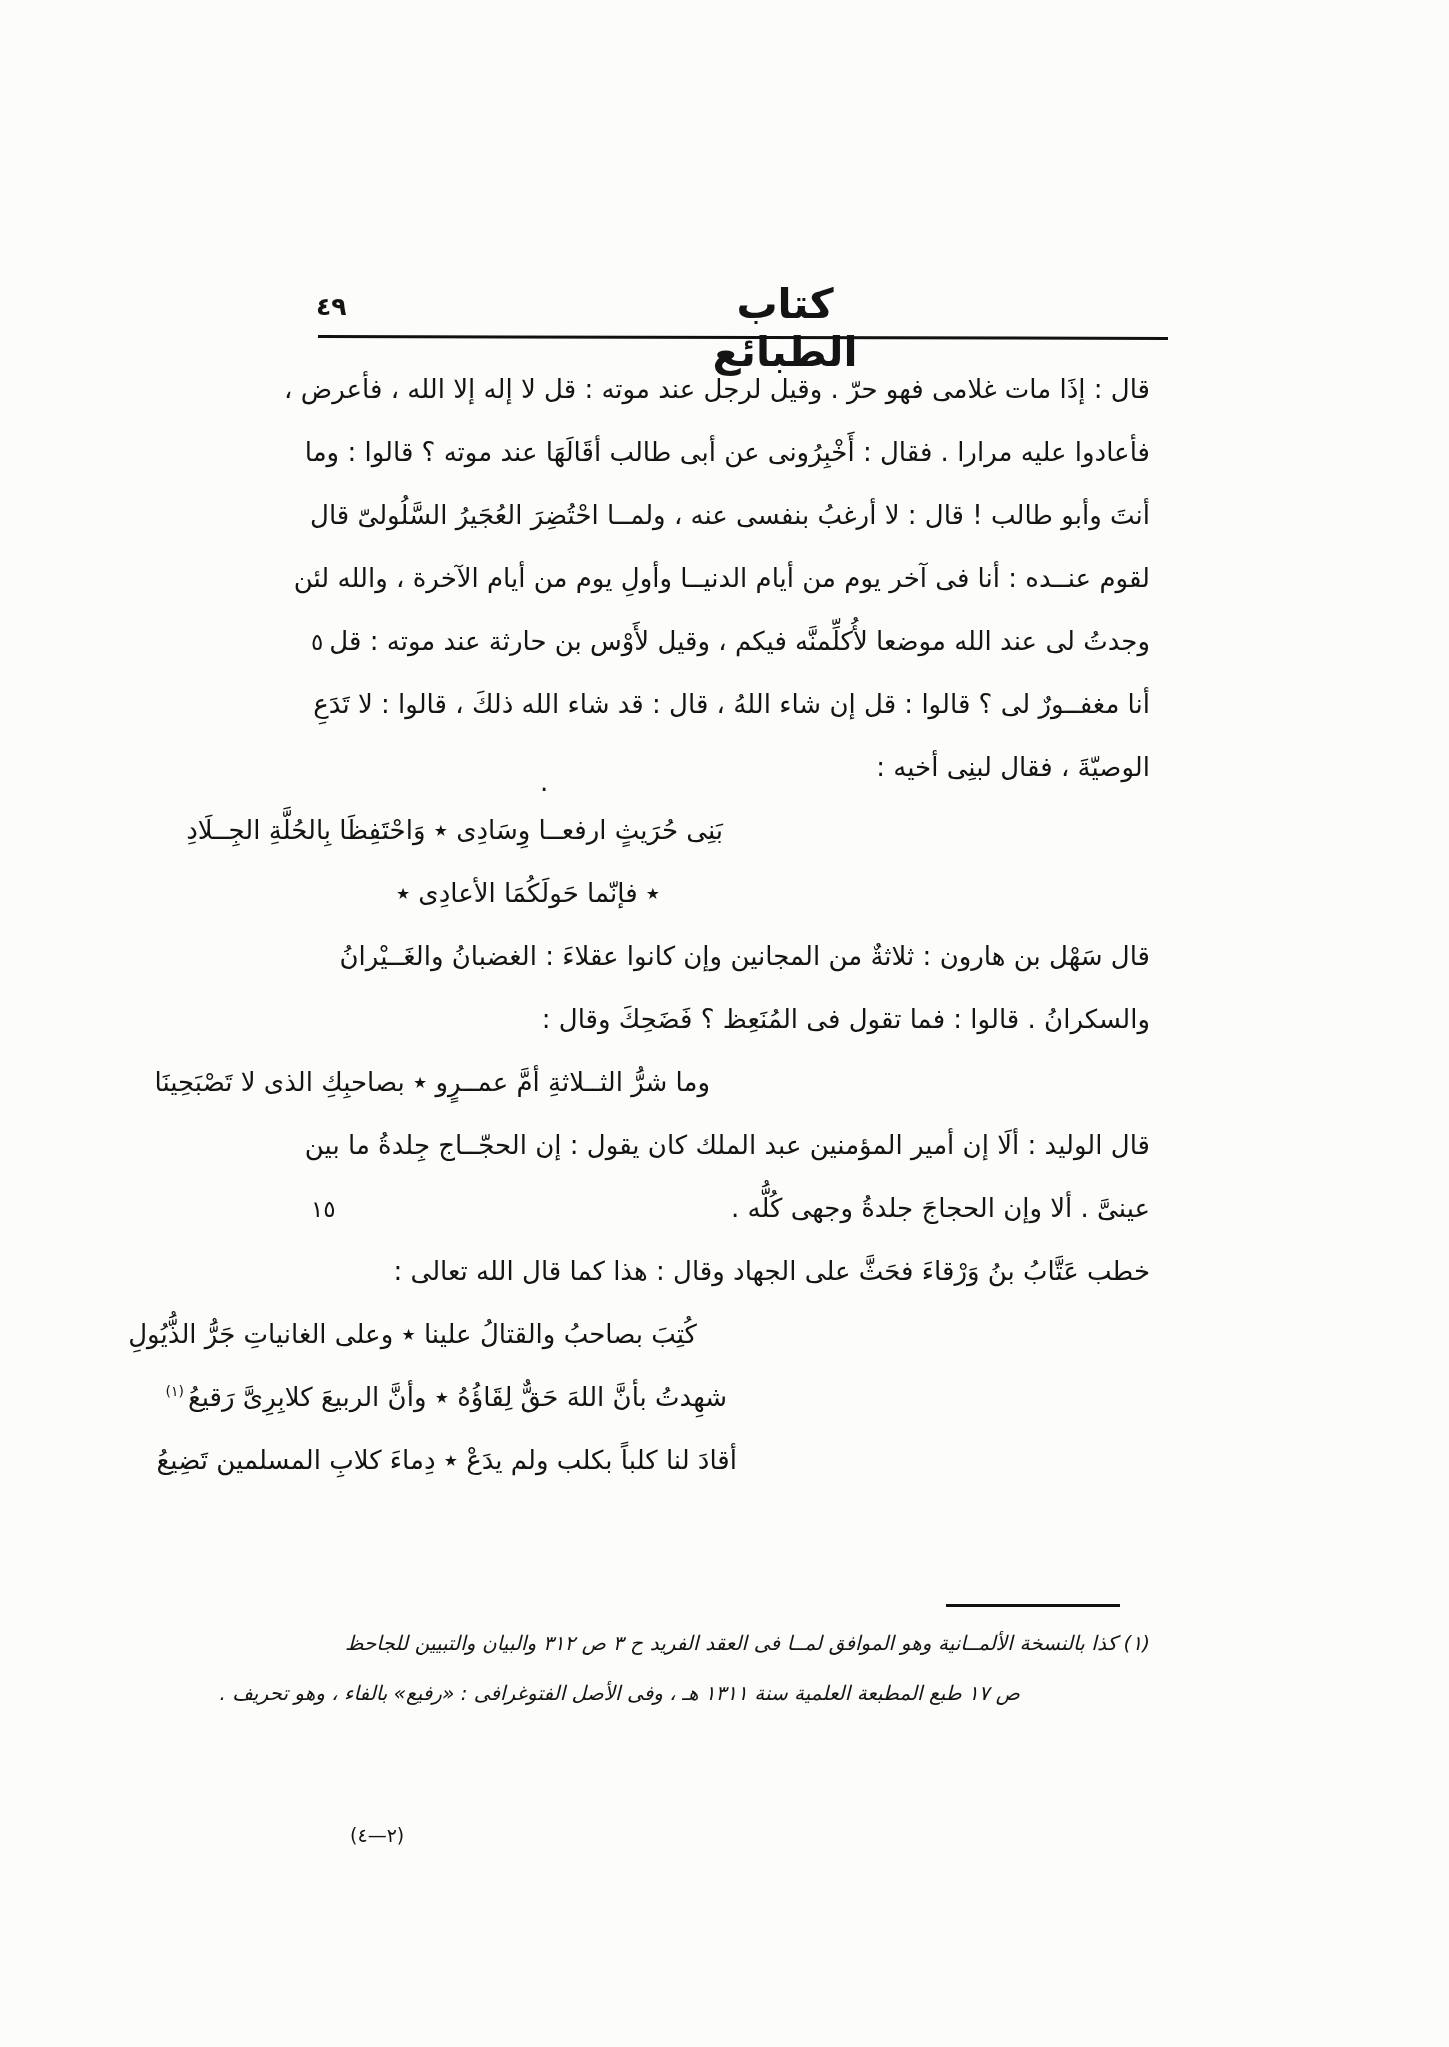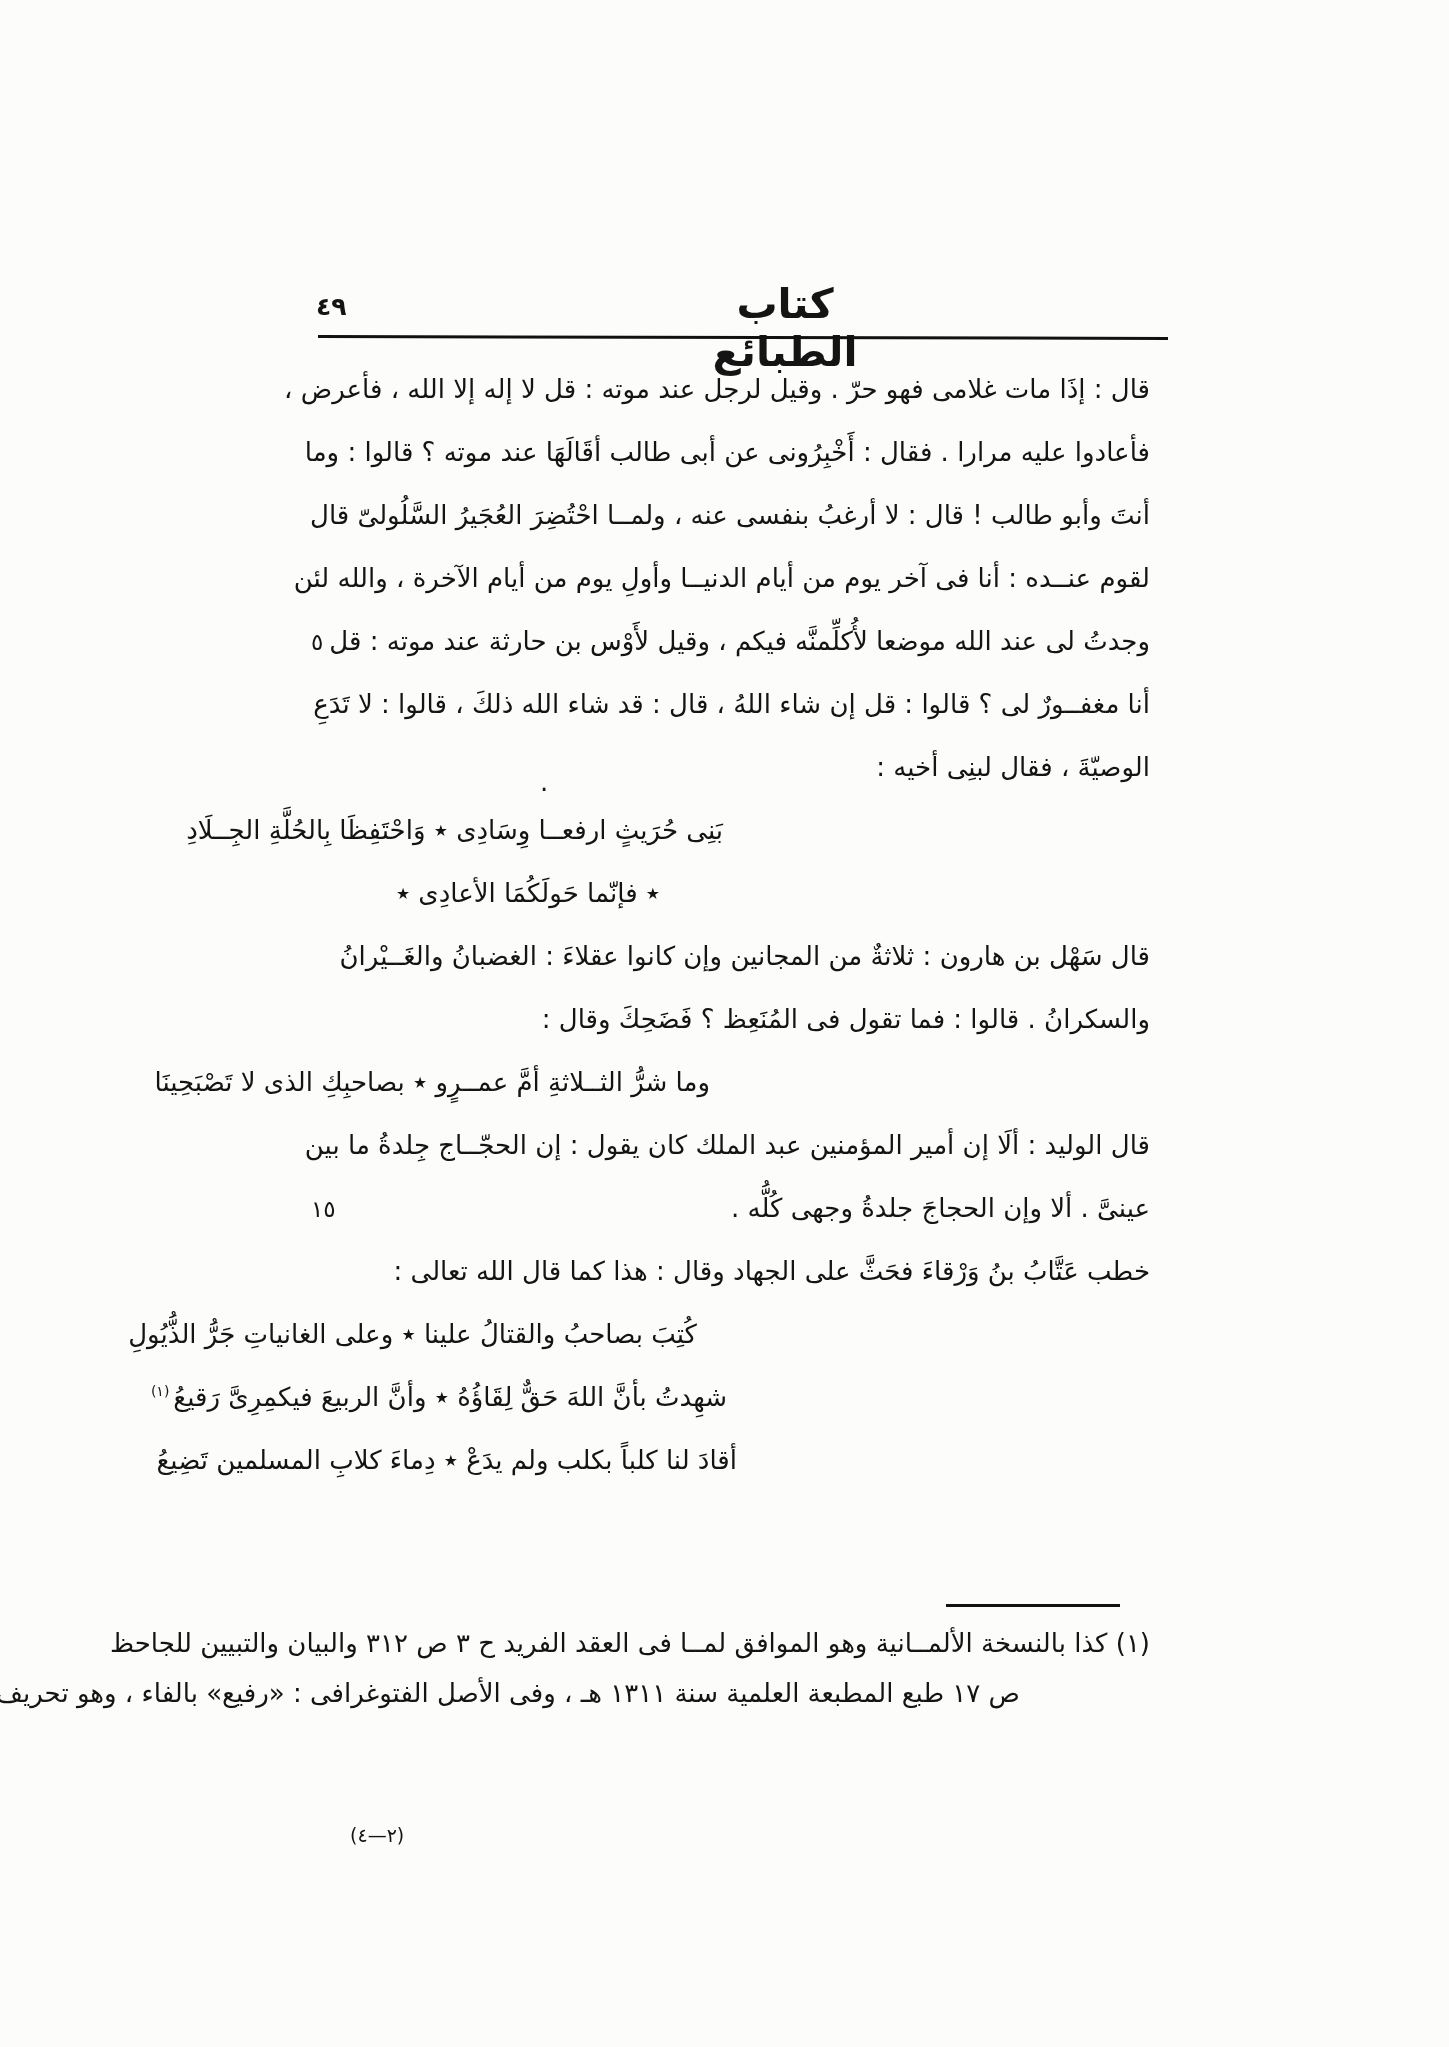--- a/index.html
+++ b/index.html
@@ -45,21 +45,21 @@
     font-size:14px;vertical-align:super;line-height:0;margin-right:4px;
   }
   .footnote-rule{
     position:absolute;left:946px;top:1604px;width:174px;height:3px;background:#111;
   }
   .footnotes{
     position:absolute;left:345px;top:1618px;width:805px;direction:rtl;
   }
   .fn-row{
     position:relative;height:50px;line-height:50px;
-    font-size:26px;white-space:nowrap;
+    font-size:20px;white-space:nowrap;font-style:italic;
   }
   .fn-justify{text-align:justify;text-align-last:justify;}
   .fn-right{text-align:right;padding-right:130px;}
   .signature-mark{
     position:absolute;left:350px;top:1824px;
     font-size:19px;font-weight:normal;direction:ltr;letter-spacing:2px;
   }
 </style>
 </head>
 <body>
@@ -87,21 +87,21 @@
   <div class="row prose">قال سَهْل بن هارون : ثلاثةٌ من المجانين وإن كانوا عقلاءَ : الغضبانُ والغَــيْرانُ</div>
   <div class="row flush">والسكرانُ . قالوا : فما تقول فى المُنَعِظ ؟ فَضَحِكَ وقال :</div>
   <div class="row verse" style="padding-right:440px;">وما شرُّ الثــلاثةِ أمَّ عمــرٍو ٭ بصاحبِكِ الذى لا تَصْبَحِينَا</div>
   <div class="row prose">قال الوليد : ألَا إن أمير المؤمنين عبد الملك كان يقول : إن الحجّــاج جِلدةُ ما بين</div>
   <div class="row flush">
     <span class="margin-num">١٥</span><span>عينىَّ . ألا وإن الحجاجَ جلدةُ وجهى كُلُّه .</span>
   </div>
   <div class="row flush">خطب عَتَّابُ بنُ وَرْقاءَ فحَثَّ على الجهاد وقال : هذا كما قال الله تعالى :</div>
   <div class="row verse" style="padding-right:453px;">كُتِبَ بصاحبُ والقتالُ علينا ٭ وعلى الغانياتِ جَرُّ الذُّيُولِ</div>
   <div class="row verse" style="padding-right:423px;">
-    <span>شهِدتُ بأنَّ اللهَ حَقٌّ لِقَاؤُهُ ٭ وأنَّ الربيعَ فيكمِرِىَّ رَقيعُ</span><sup class="note-ref">(١)</sup>
+    <span>شهِدتُ بأنَّ اللهَ حَقٌّ لِقَاؤُهُ ٭ وأنَّ الربيعَ كلابِرِىَّ رَقيعُ</span><sup class="note-ref">(١)</sup>
   </div>
   <div class="row verse" style="padding-right:413px;">
     <span>أقادَ لنا كلباً بكلب ولم يدَعْ ٭ دِماءَ كلابِ المسلمين تَضِيعُ</span>
   </div>
 </div>
 
 <div class="footnote-rule"></div>
 
 <div class="footnotes">
   <div class="fn-row fn-justify">(١) كذا بالنسخة الألمــانية وهو الموافق لمــا فى العقد الفريد ح ٣ ص ٣١٢ والبيان والتبيين للجاحظ</div>

